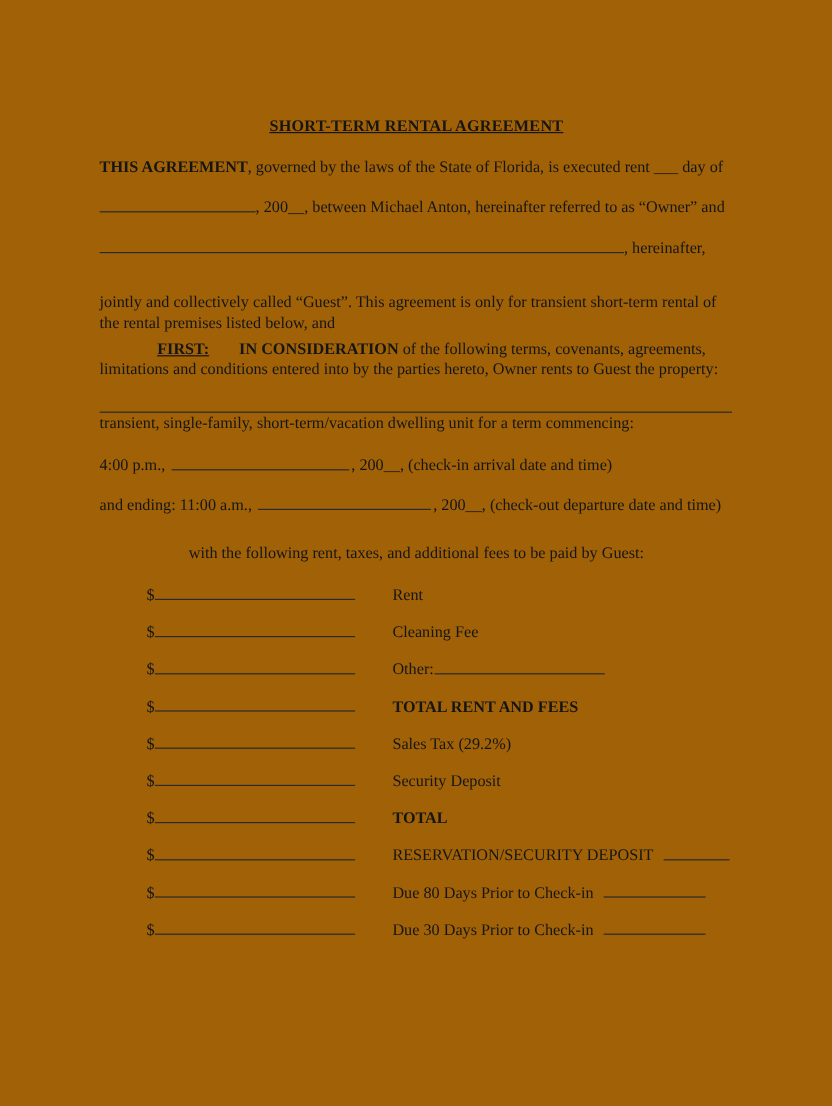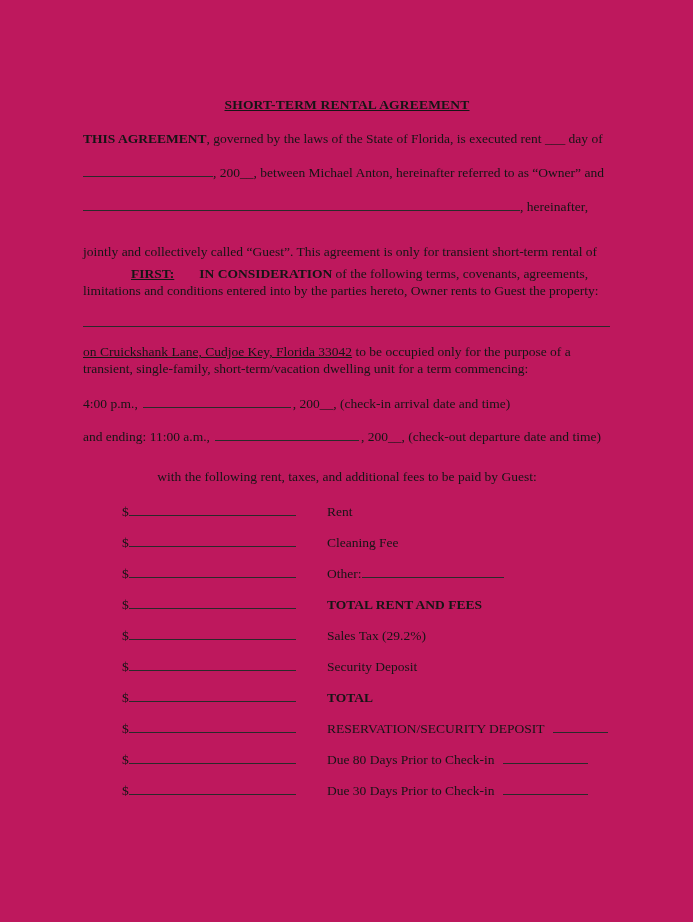--- a/index.html
+++ b/index.html
@@ -1,19 +1,19 @@
 <!DOCTYPE html>
 <html><head>
 <meta charset="utf-8">
 <style>
   html,body { margin:0; padding:0; background:#ffffff; }
   .page {
     position:relative;
     width:693px; height:922px;
-    background:#be185d;
+    background:#a16207;
     font-family:"Liberation Serif","DejaVu Serif",serif;
     font-size:13.5px;
     color:#151515;
     overflow:hidden;
   }
   .content {
     position:absolute;
     left:83px; top:0;
     width:528px;
   }
@@ -85,31 +85,29 @@
 
     <div class="line mt-dbl">
       <span class="blank w-date"></span><span>, 200__, between Michael Anton, hereinafter referred to as “Owner” and</span>
     </div>
 
     <div class="line mt-dbl">
       <span class="blank w-long"></span><span>, hereinafter,</span>
     </div>
 
     <div class="line l4">jointly and collectively called “Guest”.  This agreement is only for transient short-term rental of</div>
+    <div class="line">the rental premises listed below, and</div>
 
     <div class="line clause1">
       <span class="first-label">FIRST:</span><span class="bold">IN CONSIDERATION</span><span> of the following terms, covenants, agreements,</span>
     </div>
     <div class="line">limitations and conditions entered into by the parties hereto, Owner rents to Guest the property:</div>
 
     <div class="rule"></div>
 
-    <div class="line prop1">
-      <span class="ul">on Cruickshank Lane, Cudjoe Key, Florida 33042</span><span> to be occupied only for the purpose of a</span>
-    </div>
     <div class="line">transient, single-family, short-term/vacation dwelling unit for a term commencing:</div>
 
     <div class="line ci">
       <span>4:00 p.m.,</span><span class="blank w-ci"></span><span>, 200__,</span><span> (check-in arrival date and time)</span>
     </div>
 
     <div class="line co">
       <span>and ending: 11:00 a.m.,</span><span class="blank w-co"></span><span>, 200__,</span><span>  (check-out departure date and time)</span>
     </div>
 

